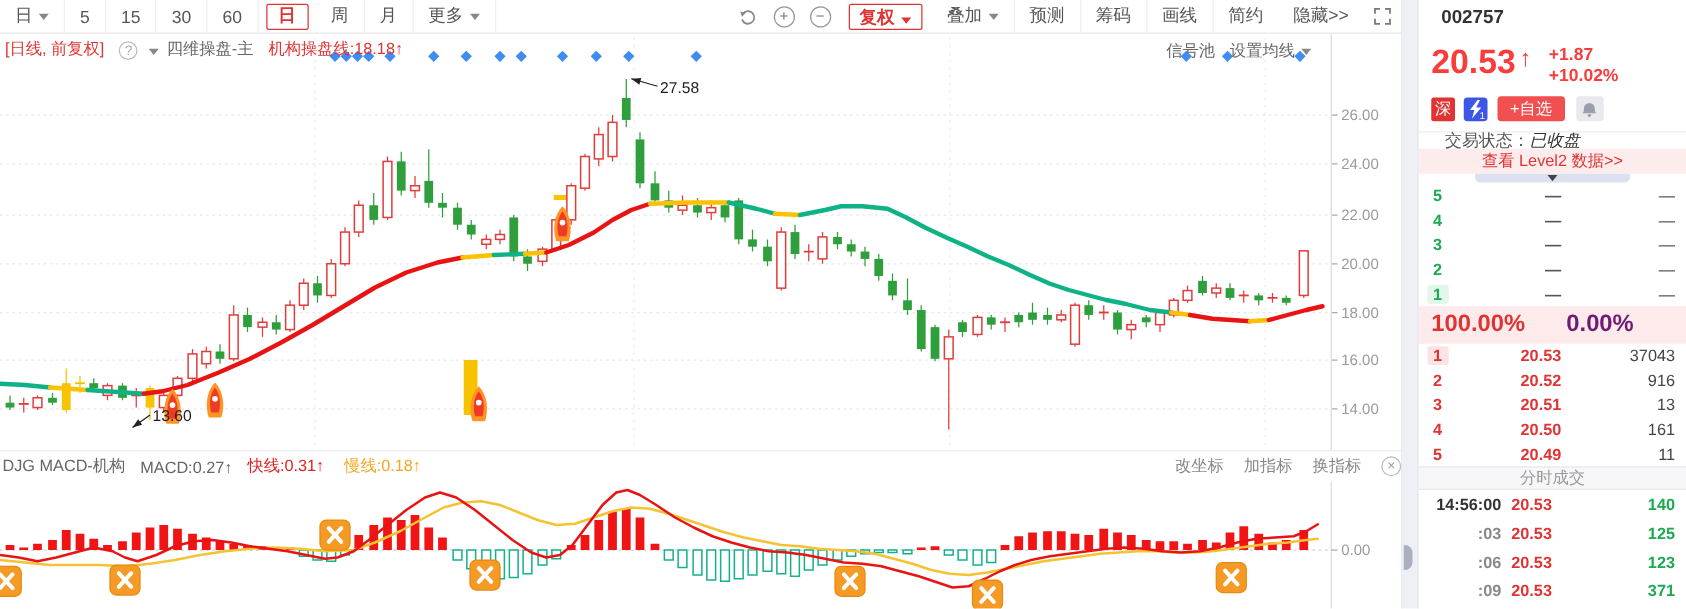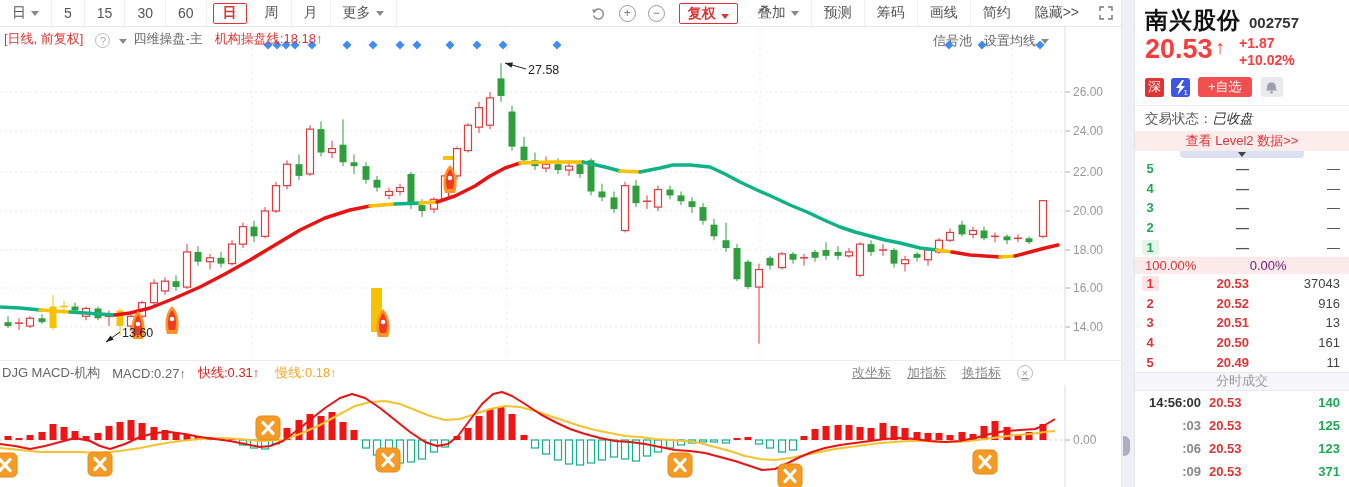--- a/index.html
+++ b/index.html
@@ -22,21 +22,21 @@
   .subbar{position:absolute;left:4px;top:3px;display:flex;align-items:flex-end;font-size:13px;color:#666;z-index:3;}
   .subbar .red{color:#e03434;}
   .subbar-right{position:absolute;right:72px;top:5px;display:flex;align-items:center;font-size:13px;color:#666;z-index:3;}
   .help-icon{width:15px;height:15px;border:1px solid #bbb;border-radius:50%;color:#aaa;font-size:11px;
              display:flex;align-items:center;justify-content:center;margin:0 4px 0 12px;}
   .gap{margin-left:12px;}
   svg{display:block;}
   .macd-head{height:25px;display:flex;align-items:center;font-size:13px;color:#666;border-top:1px solid #ececf0;padding-left:2px;}
   .macd-head .red{color:#e01f1f;}
   .macd-head .orange{color:#f5a623;margin-left:16px;}
-  .macd-head .rt{margin-left:auto;display:flex;align-items:center;color:#888;padding-right:88px;text-decoration:underline;}
+  .macd-head .rt{margin-left:auto;display:flex;align-items:center;color:#888;}
   .macd-head .rt span{margin-left:16px;cursor:pointer;}
   .close-circ{width:16px;height:16px;border:1px solid #bbb;border-radius:50%;display:flex;align-items:center;justify-content:center;
               color:#999;font-size:11px;margin-left:10px;cursor:pointer;}
   
   .divider{position:absolute;left:1122px;top:0;width:13px;height:487px;background:#eef0f5;border-right:1px solid #e2e4ea;}
   .divider .handle{position:absolute;left:1px;top:436px;width:7px;height:20px;background:#aab0bd;border-radius:0 6px 6px 0;}
   
   .panel{position:absolute;left:1135px;top:0;width:214px;height:487px;background:#fff;font-size:13px;}
   .p-head{padding:5px 8px 0 10px;}
   .name-row{display:flex;align-items:baseline;height:30px;}
@@ -45,37 +45,37 @@
   .price-row{display:flex;align-items:flex-start;height:36px;}
   .big-price{font-size:27px;font-weight:bold;color:#fa3c3c;line-height:1.1;}
   .up-arrow{color:#fa3c3c;font-size:19px;font-weight:bold;margin:2px 0 0 3px;}
   .chg-col{margin-left:14px;color:#fa3c3c;font-weight:bold;font-size:14px;line-height:17px;}
   .badge-row{display:flex;align-items:center;margin:5px 0 0 10px;height:22px;}
   .b-mkt{width:19px;height:19px;background:#e03434;color:#fff;font-size:13px;display:flex;align-items:center;justify-content:center;border-radius:2px;}
   .b-flash{width:19px;height:19px;background:#3d56e8;border-radius:3px;margin-left:7px;display:flex;align-items:center;justify-content:center;position:relative;}
   .b-flash .one{position:absolute;right:2px;bottom:0;color:#fff;font-size:8px;}
   .b-watch{height:20px;background:#f25050;color:#fff;border-radius:3px;margin-left:8px;padding:0 10px;display:flex;align-items:center;font-size:13px;cursor:pointer;}
   .b-bell{width:22px;height:20px;background:#e9e9ee;border-radius:3px;margin-left:9px;display:flex;align-items:center;justify-content:center;cursor:pointer;}
-  .status-row{margin-top:7px;border-top:1px solid #ededf0;height:26px;display:flex;align-items:center;padding-left:10px;color:#555;font-size:13.5px;}
+  .status-row{margin-top:7px;border-top:1px solid #ededf0;height:14px;display:flex;align-items:center;padding-left:21px;color:#555;font-size:13.5px;}
   .status-row b{font-weight:normal;color:#333;font-style:italic;}
   .level2{height:20px;background:#fdecec;color:#e03434;display:flex;align-items:center;justify-content:center;font-size:13px;cursor:pointer;}
   .fold-tab{height:8px;display:flex;justify-content:center;}
   .fold-tab .tab{width:124px;height:7px;background:#dce1f2;border-radius:0 0 4px 4px;display:flex;align-items:center;justify-content:center;cursor:pointer;}
   .fold-tab .tri{width:0;height:0;border:4px solid transparent;border-top:5px solid #444;margin-top:3px;}
   .ob-row{height:19.6px;display:flex;align-items:center;font-weight:bold;font-size:13px;}
   .ob-row .lvl{width:30px;display:flex;justify-content:center;}
   .ob-row .lvl span{min-width:17px;text-align:center;border-radius:2px;}
   .ob-row .pr{width:84px;text-align:right;color:#555;}
   .ob-row .vl{flex:1;text-align:right;padding-right:9px;color:#444;font-weight:normal;}
   .ob-row.sell .lvl span{color:#1daa53;}
   .ob-row.buy .lvl span{color:#e03434;}
   .ob-row.buy .pr{color:#e03434;}
   .lvl-hl-g{background:#e4f5ea;}
   .lvl-hl-r{background:#fde3e3;}
-  .ratio-row{height:17px;background:#fdeaea;display:flex;align-items:center;font-weight:normal;font-size:13px;}
+  .ratio-row{height:30px;background:#fdeaea;display:flex;align-items:center;font-weight:bold;font-size:19px;}
   .ratio-row .l{color:#e03434;padding-left:10px;}
   .ratio-row .r{flex:1;text-align:center;color:#701a75;padding-right:9px;}
   .trades-title{height:19px;background:#f7f7f9;border-top:1px solid #e8e8ec;border-bottom:1px solid #e8e8ec;
                 color:#999;display:flex;align-items:center;justify-content:center;font-size:13px;}
   .tr-row{height:23px;display:flex;align-items:center;font-weight:bold;font-size:13px;}
   .tr-row .tm{width:66px;text-align:right;color:#888;}
   .tr-row.first .tm{color:#333;}
   .tr-row .pr{width:62px;padding-left:8px;color:#e03434;}
   .tr-row .vl{flex:1;text-align:right;padding-right:9px;color:#1daa53;}
 </style>
@@ -577,21 +577,20 @@
       </svg>
   </div>
 
   <div class="divider">
     <div class="handle"></div>
   </div>
 
   <div class="panel">
     <div class="p-head">
       <div class="name-row">
-        <span class="stock-name">南兴股份</span>
         <span class="stock-code">002757</span>
       </div>
       <div class="price-row">
         <span class="big-price">20.53</span>
         <span class="up-arrow">↑</span>
         <div class="chg-col">
           <div>+1.87</div>
           <div>+10.02%</div>
         </div>
       </div>

